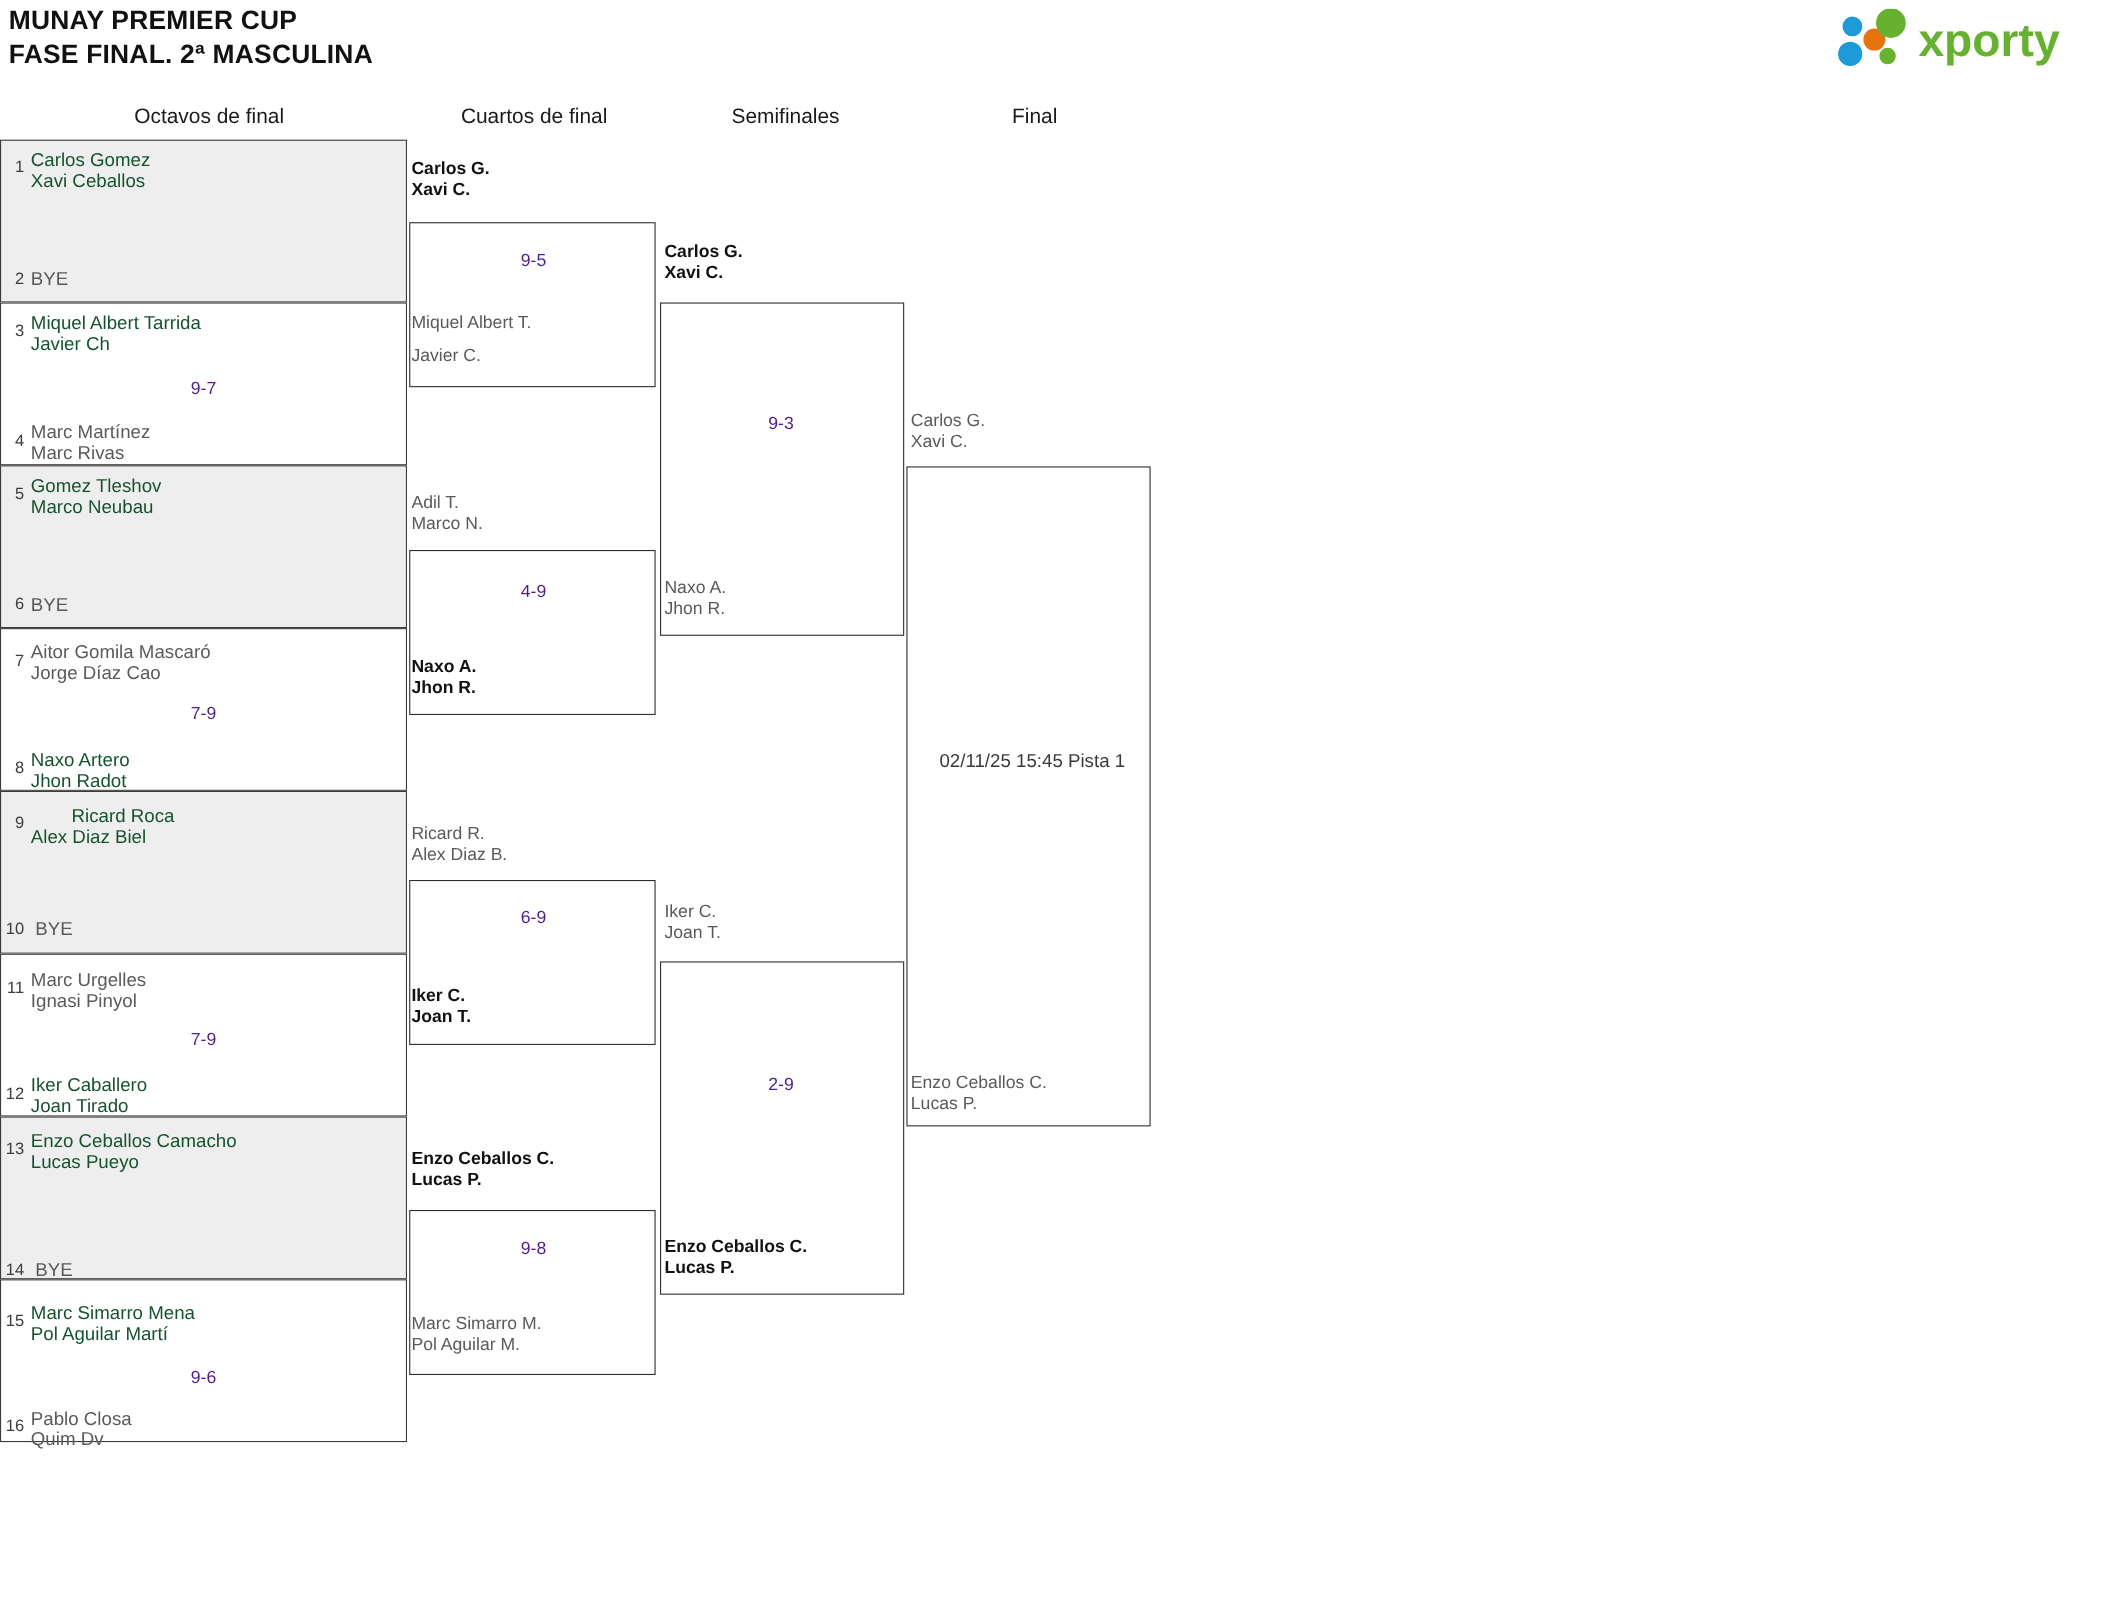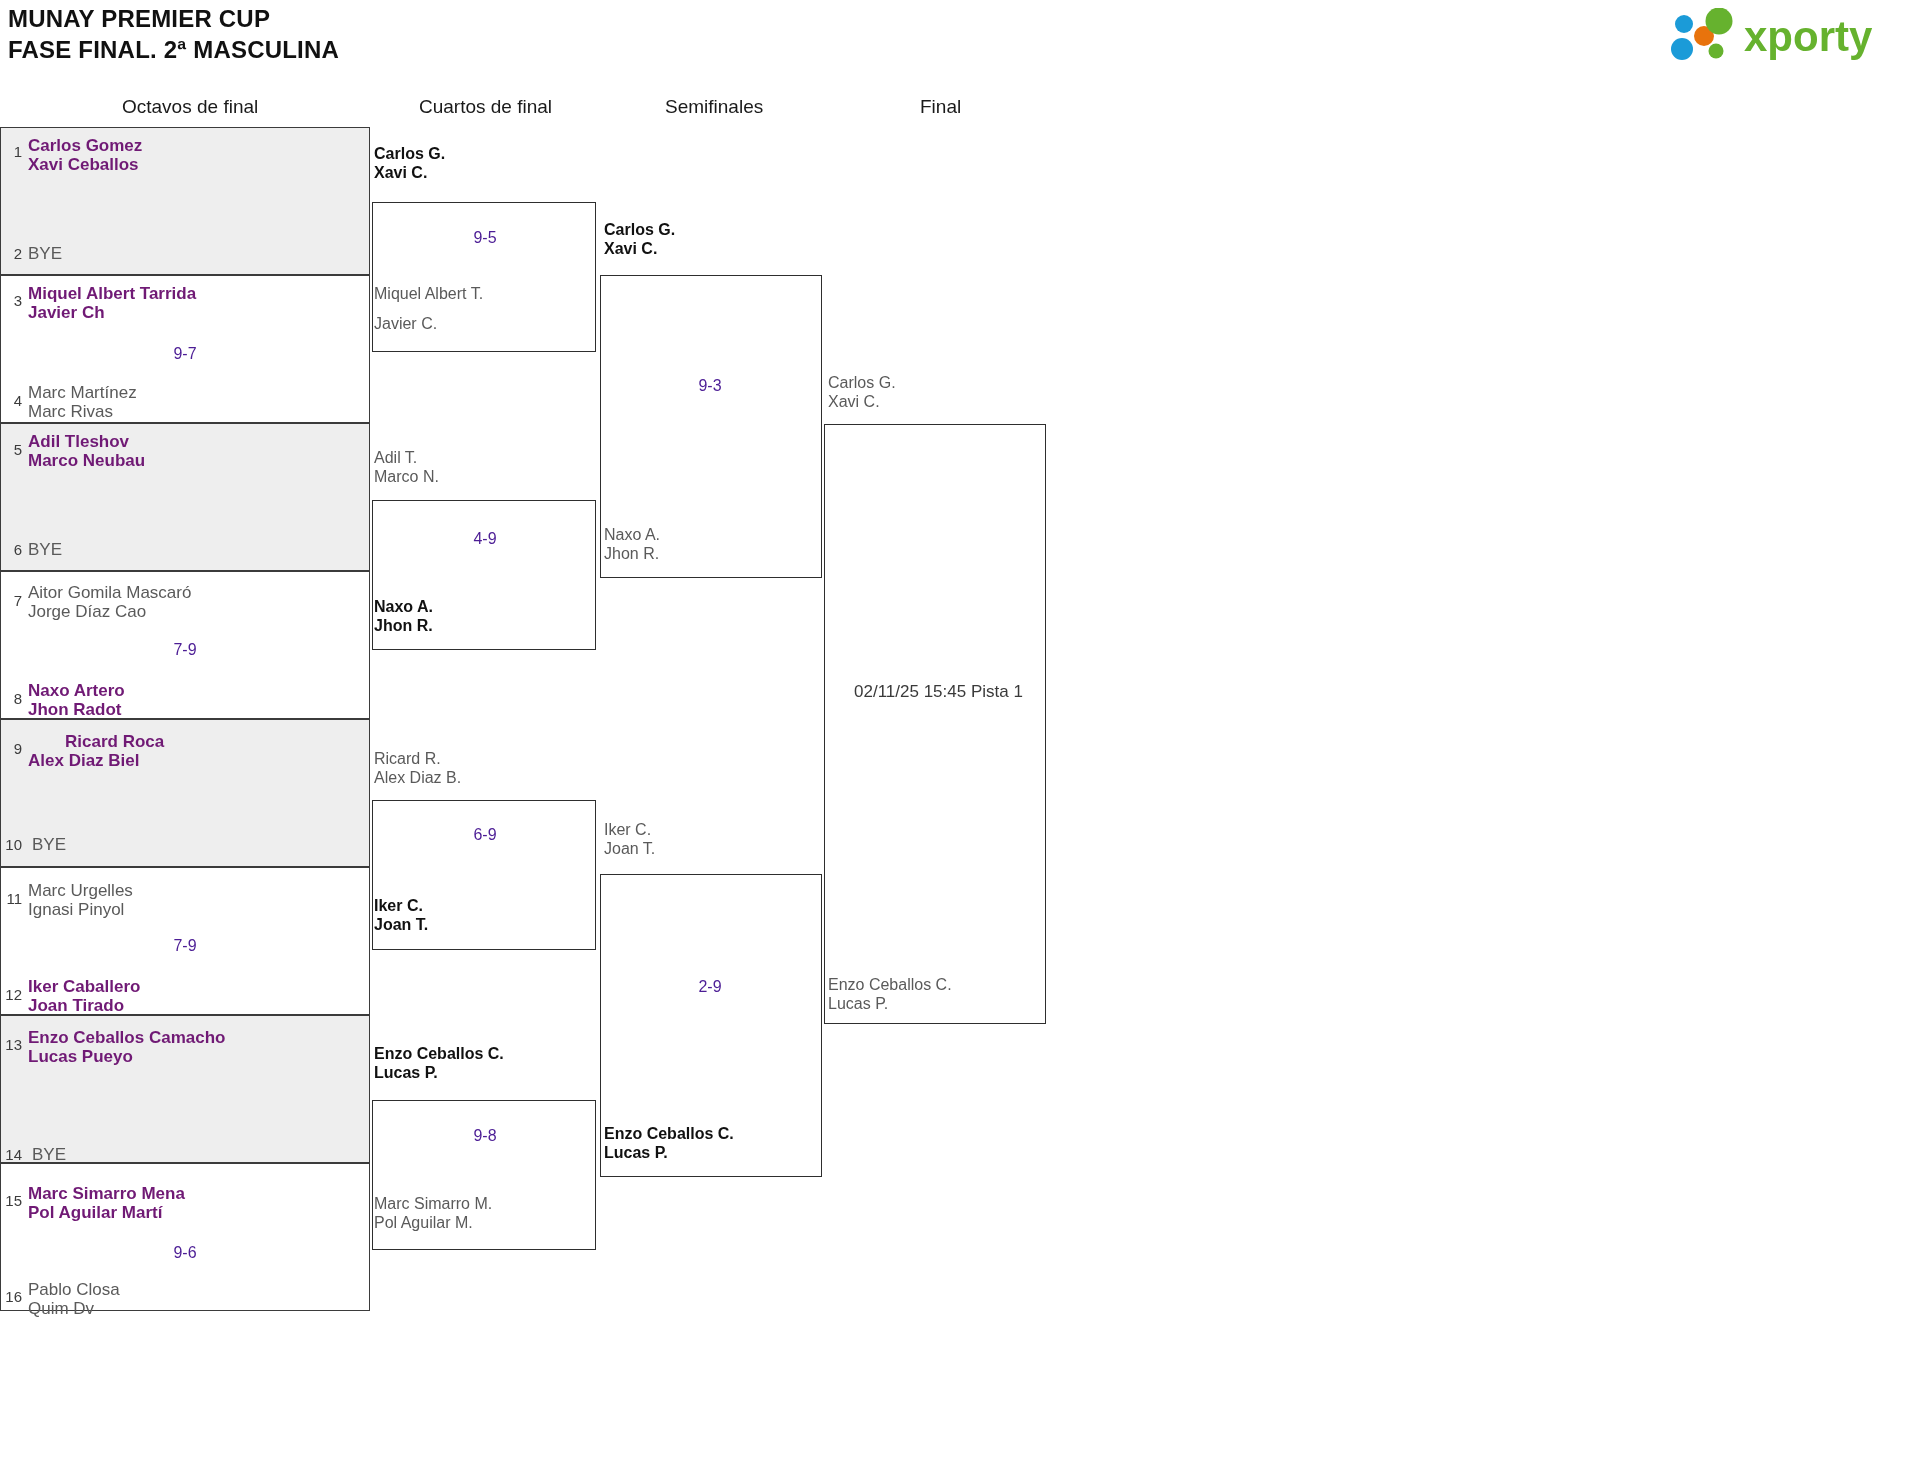--- a/index.html
+++ b/index.html
@@ -61,21 +61,21 @@
     color: #3c3c3c;
     text-align: right;
     width: 22px;
   }
   .team {
     position: absolute;
     font-size: 17px;
     line-height: 1.28;
     white-space: nowrap;
   }
-  .team.win  { font-weight: bold; color: #701a75; }
+  .team.win  { font-weight: normal; color: #14532d; }
   .team.lose { font-weight: normal; color: #5a5a5a; }
   .team.bye  { font-weight: normal; color: #5a5a5a; font-size: 17px; }
 
   .team-sm {
     position: absolute;
     font-size: 16px;
     line-height: 1.3;
     white-space: nowrap;
   }
   .team-sm.win  { font-weight: bold; color: #111111; }
@@ -137,21 +137,21 @@
 <div class="seed" style="left:0px; top:292px;">3</div>
 <div class="team win" style="left:28px; top:283px;">Miquel Albert Tarrida</div>
 <div class="team win" style="left:28px; top:302px;">Javier Ch</div>
 <div class="score" style="left:85px; top:345px; width:200px;">9-7</div>
 <div class="seed" style="left:0px; top:392px;">4</div>
 <div class="team lose" style="left:28px; top:382px;">Marc Martínez</div>
 <div class="team lose" style="left:28px; top:401px;">Marc Rivas</div>
 
 <div class="r1-box shaded" style="left:0px; top:423px; width:370px; height:148px;"></div>
 <div class="seed" style="left:0px; top:441px;">5</div>
-<div class="team win" style="left:28px; top:431px;">Adil Tleshov</div>
+<div class="team win" style="left:28px; top:431px;">Gomez Tleshov</div>
 <div class="team win" style="left:28px; top:450px;">Marco Neubau</div>
 <div class="seed" style="left:0px; top:541px;">6</div>
 <div class="team bye" style="left:28px; top:539px;">BYE</div>
 
 <div class="r1-box plain" style="left:0px; top:571px; width:370px; height:148px;"></div>
 <div class="seed" style="left:0px; top:592px;">7</div>
 <div class="team lose" style="left:28px; top:582px;">Aitor Gomila Mascaró</div>
 <div class="team lose" style="left:28px; top:601px;">Jorge Díaz Cao</div>
 <div class="score" style="left:85px; top:641px; width:200px;">7-9</div>
 <div class="seed" style="left:0px; top:690px;">8</div>

